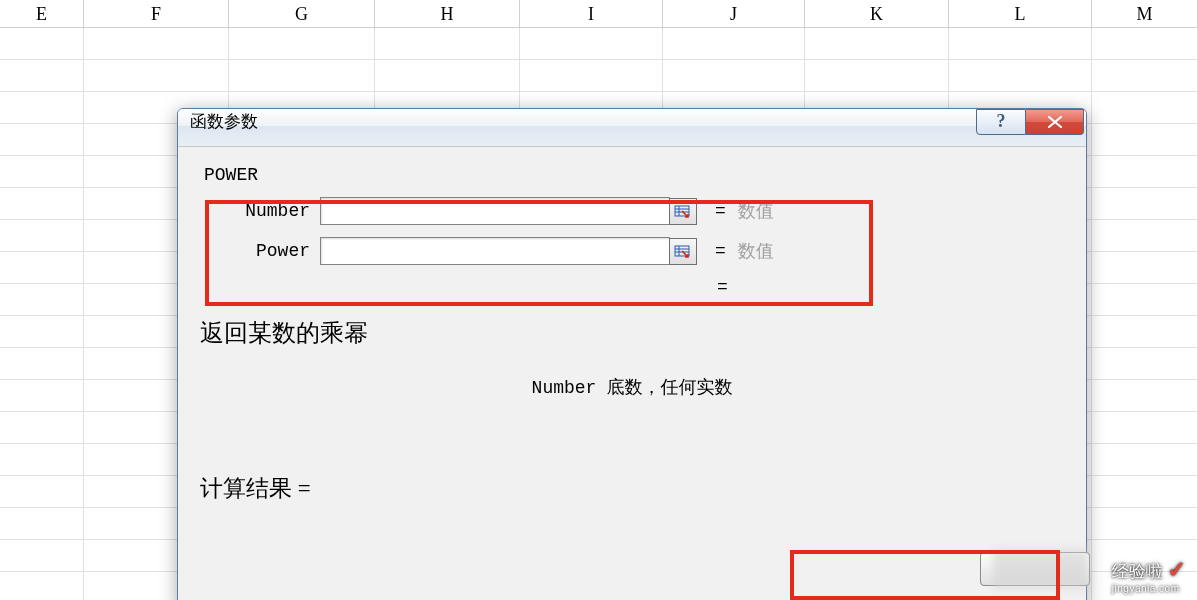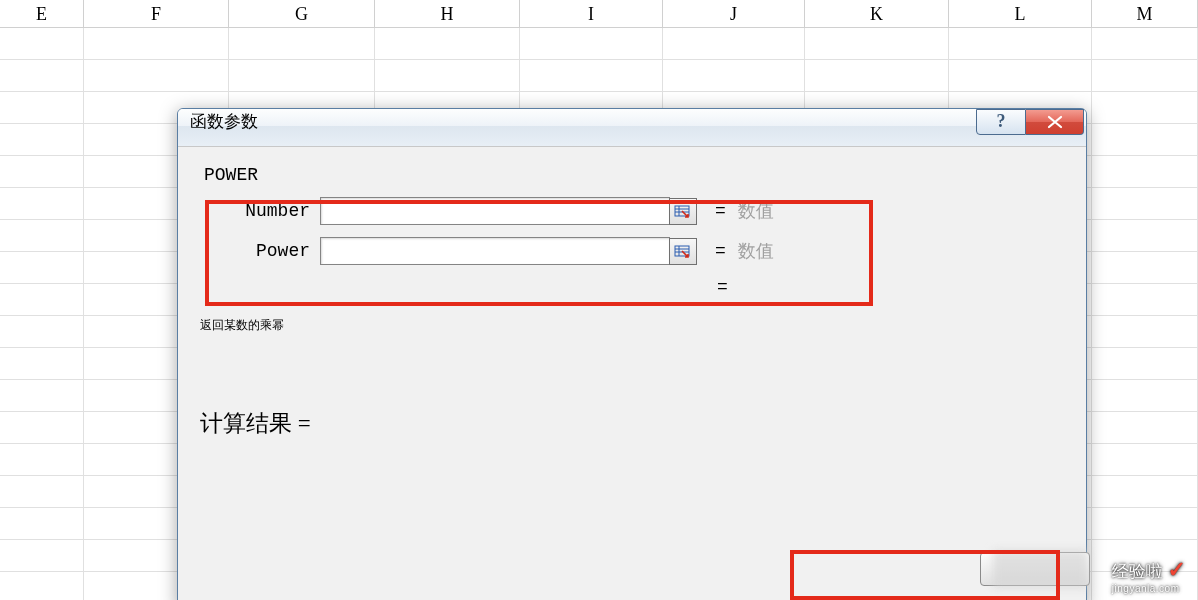--- a/index.html
+++ b/index.html
@@ -155,21 +155,21 @@
       font-family: "SimSun", serif;
     }
     .big-eq {
       margin-left: 517px;
       font-family: "Courier New", monospace;
       margin-top: 8px;
     }
 
     .description {
       margin-top: 20px;
-      font-size: 12px;
+      font-size: 24px;
     }
     .param-desc {
       margin-top: 26px;
       text-align: center;
       font-size: 18px;
     }
     .param-desc-name {
       font-family: "Courier New", monospace;
       margin-right: 10px;
     }
@@ -502,20 +502,23 @@
     </div>
     <span class="eq-sign">=</span>
     <span class="result-placeholder">数值</span>
   </div>
       </div>
 
     <div class="big-eq">=</div>
 
     <div class="description">返回某数的乘幂</div>
 
+    <div class="param-desc">
+      <span class="param-desc-name">Number</span><span>底数，任何实数</span>
+    </div>
 
     <div class="calc-result">计算结果 =</div>
 
   </div>
 
   <div class="cancel-btn-partial"></div>
   <div class="cancel-blur"></div>
 </div>
 
 <div class="red-highlight red1"></div>

